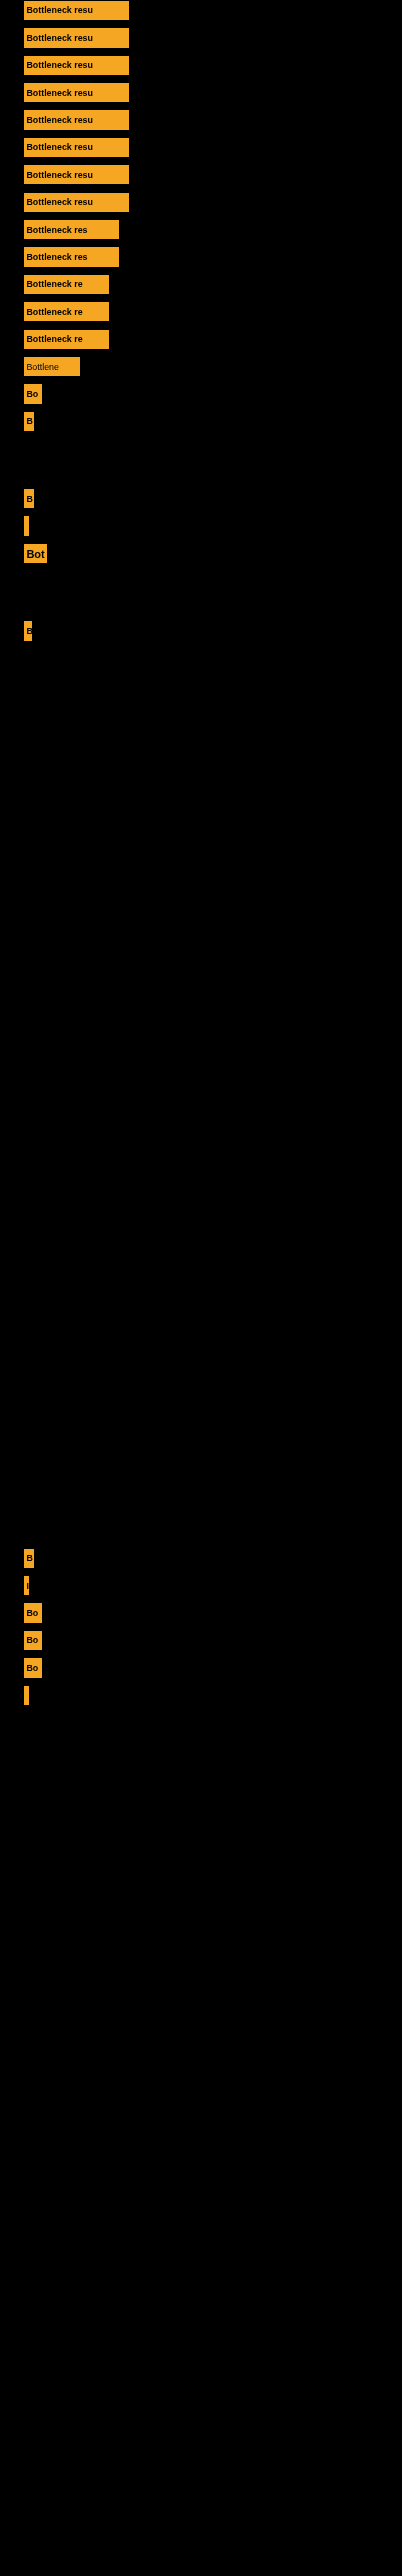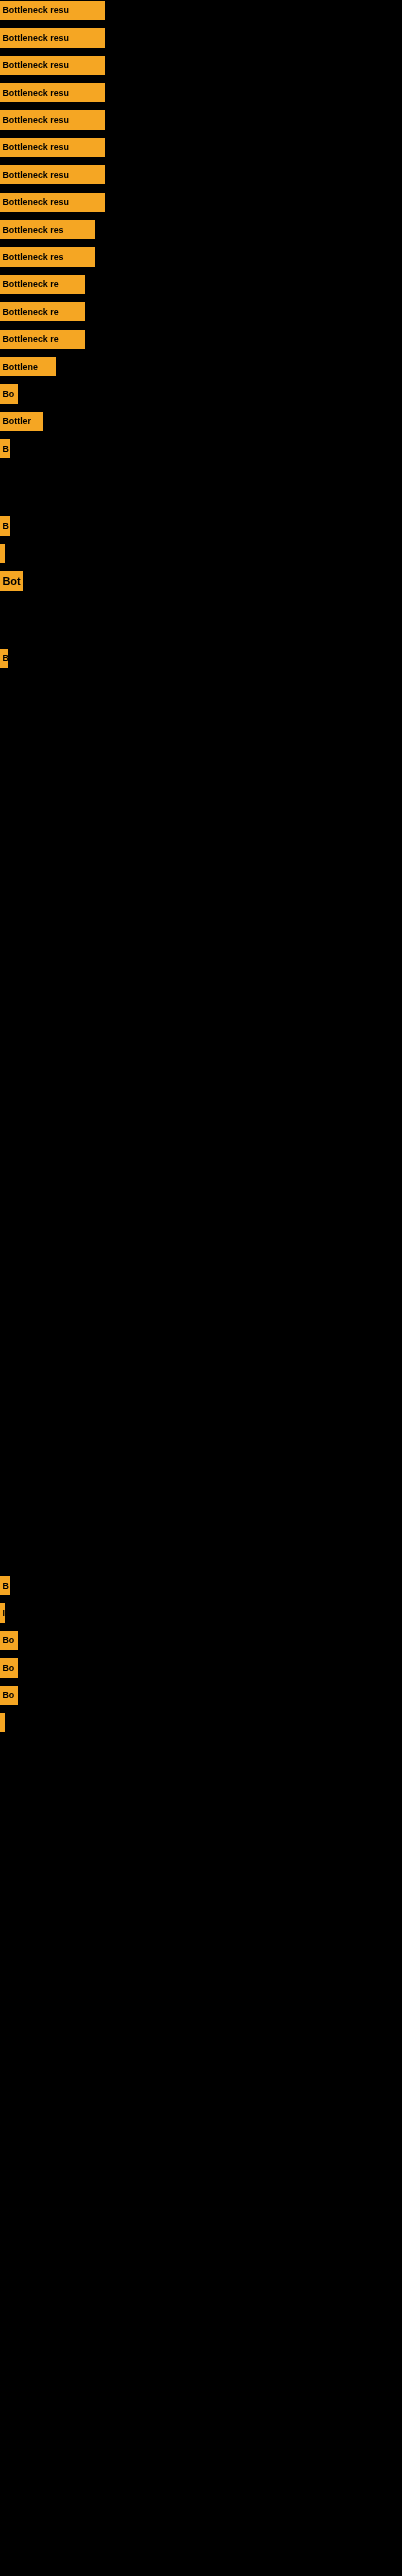--- a/index.html
+++ b/index.html
@@ -22,21 +22,21 @@
       font-size: 13px;
       padding: 6.4px 0;
       letter-spacing: 0.4px;
     }
   </style>
 </head>
 <body>
 
 <div style="position: relative; width: 403px;">
 
-  <div style="position: relative; width: 393px;">
+  <div style="position: relative; width: 393px; padding-left: 24px;">
   <div style="margin-bottom: 6.4px; min-height: 21px; display: flex; align-items: center;">
         <div style="background-color: rgb(245, 166, 35); color: rgb(0, 0, 0); font-size: 8.9px; font-weight: bold; padding: 3.2px 2.4px; white-space: nowrap; overflow: hidden; width: 105px; min-height: 19.3px; display: flex; align-items: center;">Bottleneck resu</div>
       </div>
       <div style="margin-bottom: 6.4px; min-height: 21px; display: flex; align-items: center;">
         <div style="background-color: rgb(245, 166, 35); color: rgb(0, 0, 0); font-size: 8.9px; font-weight: bold; padding: 3.2px 2.4px; white-space: nowrap; overflow: hidden; width: 105px; min-height: 19.3px; display: flex; align-items: center;">Bottleneck resu</div>
       </div>
       <div style="margin-bottom: 6.4px; min-height: 21px; display: flex; align-items: center;">
         <div style="background-color: rgb(245, 166, 35); color: rgb(0, 0, 0); font-size: 8.9px; font-weight: bold; padding: 3.2px 2.4px; white-space: nowrap; overflow: hidden; width: 105px; min-height: 19.3px; display: flex; align-items: center;">Bottleneck resu</div>
       </div>
       <div style="margin-bottom: 6.4px; min-height: 21px; display: flex; align-items: center;">
@@ -63,27 +63,24 @@
       <div style="margin-bottom: 6.4px; min-height: 21px; display: flex; align-items: center;">
         <div style="background-color: rgb(245, 166, 35); color: rgb(0, 0, 0); font-size: 8.9px; font-weight: bold; padding: 3.2px 2.4px; white-space: nowrap; overflow: hidden; width: 85px; min-height: 19.3px; display: flex; align-items: center;">Bottleneck re</div>
       </div>
       <div style="margin-bottom: 6.4px; min-height: 21px; display: flex; align-items: center;">
         <div style="background-color: rgb(245, 166, 35); color: rgb(0, 0, 0); font-size: 8.9px; font-weight: bold; padding: 3.2px 2.4px; white-space: nowrap; overflow: hidden; width: 85px; min-height: 19.3px; display: flex; align-items: center;">Bottleneck re</div>
       </div>
       <div style="margin-bottom: 6.4px; min-height: 21px; display: flex; align-items: center;">
         <div style="background-color: rgb(245, 166, 35); color: rgb(0, 0, 0); font-size: 8.9px; font-weight: bold; padding: 3.2px 2.4px; white-space: nowrap; overflow: hidden; width: 85px; min-height: 19.3px; display: flex; align-items: center;">Bottleneck re</div>
       </div>
       <div style="margin-bottom: 6.4px; min-height: 21px; display: flex; align-items: center;">
-        <div style="background-color: rgb(245, 166, 35); color: rgb(0, 0, 0); font-size: 8.9px; font-weight: bold; padding: 3.2px 2.4px; white-space: nowrap; overflow: hidden; width: 56px; min-height: 19.3px; display: flex; align-items: center;">Bottlene</div>
+        <div style="background-color: rgb(245, 166, 35); color: rgb(0, 0, 0); font-size: 8.9px; font-weight: normal; padding: 3.2px 2.4px; white-space: nowrap; overflow: hidden; width: 56px; min-height: 19.3px; display: flex; align-items: center;">Bottlene</div>
       </div>
       <div style="margin-bottom: 6.4px; min-height: 21px; display: flex; align-items: center;">
         <div style="background-color: rgb(245, 166, 35); color: rgb(0, 0, 0); font-size: 8.9px; font-weight: bold; padding: 3.2px 2.4px; white-space: nowrap; overflow: hidden; width: 17.7px; min-height: 19.3px; display: flex; align-items: center;">Bo</div>
-      </div>
-      <div style="margin-bottom: 6.4px; min-height: 21px; display: flex; align-items: center;">
-        <div style="background-color: rgb(245, 166, 35); color: rgb(0, 0, 0); font-size: 8.9px; font-weight: bold; padding: 3.2px 2.4px; white-space: nowrap; overflow: hidden; width: 43px; min-height: 19.3px; display: flex; align-items: center;">Bottler</div>
       </div>
       <div style="margin-bottom: 6.4px; min-height: 21px; display: flex; align-items: center;">
         <div style="background-color: rgb(245, 166, 35); color: rgb(0, 0, 0); font-size: 8.9px; font-weight: bold; padding: 3.2px 2.4px; white-space: nowrap; overflow: hidden; width: 9.7px; min-height: 19.3px; display: flex; align-items: center;">B</div>
       </div>
       <div style="margin-bottom: 29px; min-height: 21px; display: flex; align-items: center;"></div>
       <div style="margin-bottom: 6.4px; min-height: 21px; display: flex; align-items: center;">
         <div style="background-color: rgb(245, 166, 35); color: rgb(0, 0, 0); font-size: 8.9px; font-weight: bold; padding: 3.2px 2.4px; white-space: nowrap; overflow: hidden; width: 9.7px; min-height: 19.3px; display: flex; align-items: center;">B</div>
       </div>
       <div style="margin-bottom: 6.4px; min-height: 21px; display: flex; align-items: center;">
         <div style="background-color: rgb(245, 166, 35); color: rgb(0, 0, 0); font-size: 8.9px; font-weight: bold; padding: 3.2px 2.4px; white-space: nowrap; overflow: hidden; width: 3.2px; min-height: 19.3px; display: flex; align-items: center;"></div>

